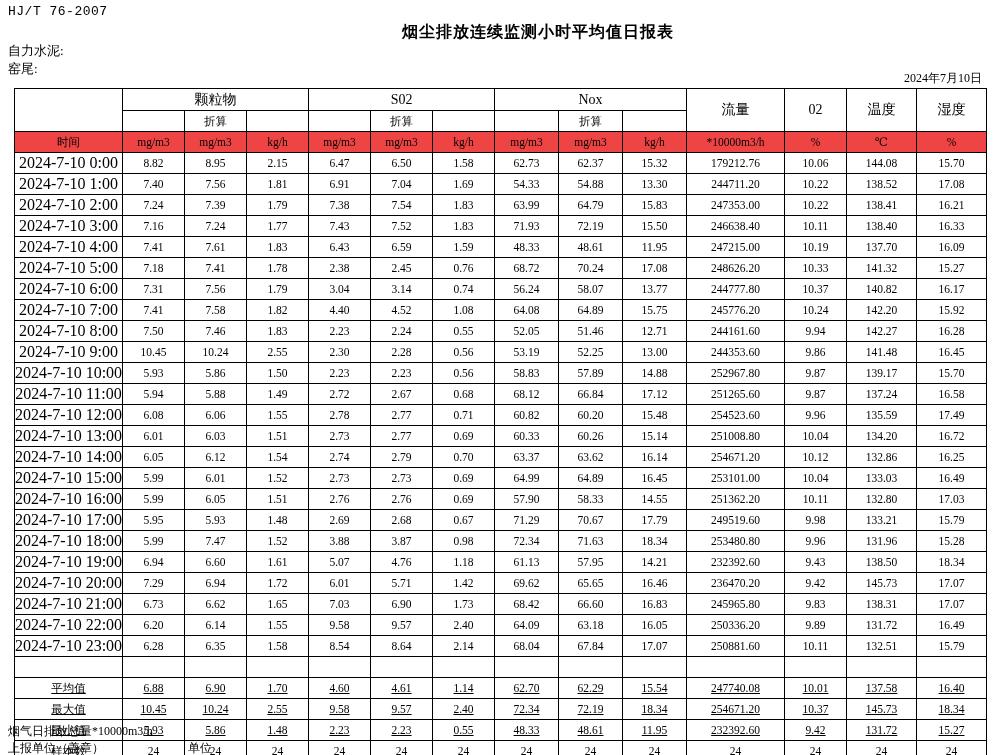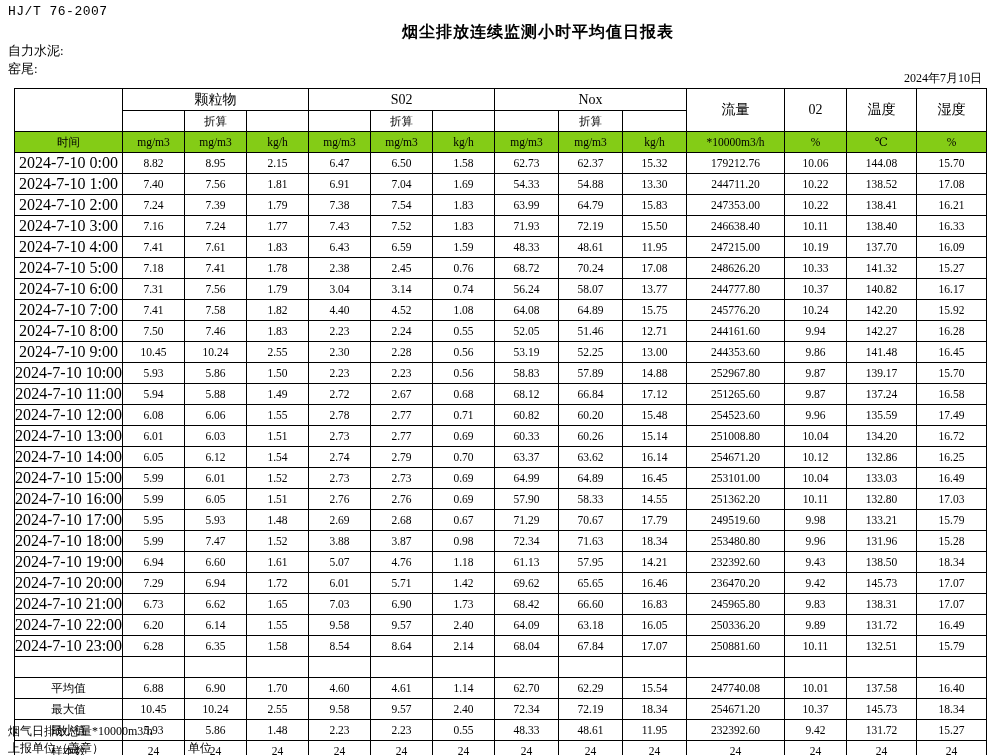--- a/index.html
+++ b/index.html
@@ -79,21 +79,21 @@
   .grp-head {
     height: 22px;
     font-size: 14px;
   }
   .sub-head {
     height: 20px;
     font-size: 11.5px;
     padding-left: 47px;
   }
   .unit-row td {
-    background: #84cc16;
+    background: #ef4444;
     height: 21px;
     font-size: 11.5px;
   }
   .time-cell {
     text-align: left;
     padding-left: 12px;
     font-size: 16px;
     white-space: nowrap;
     margin-top: 16px;
   }
@@ -102,21 +102,21 @@
     text-align: left;
     padding-left: 14px;
   }
   .spacer-row td {
     height: 16px;
     border-left: 1px solid #000;
     border-right: 1px solid #000;
     border-top: 1px solid #000;
     border-bottom: 1px solid #000;
   }
-  .summary-row td { height: 21px; }
+  .summary-row td { height: 21px; text-decoration: underline; }
   .label-cell {
     text-align: center;
     font-size: 11.5px;
   }
   .footer-a {
     position: absolute;
     left: 8px;
     top: 723px;
     font-size: 12px;
   }

